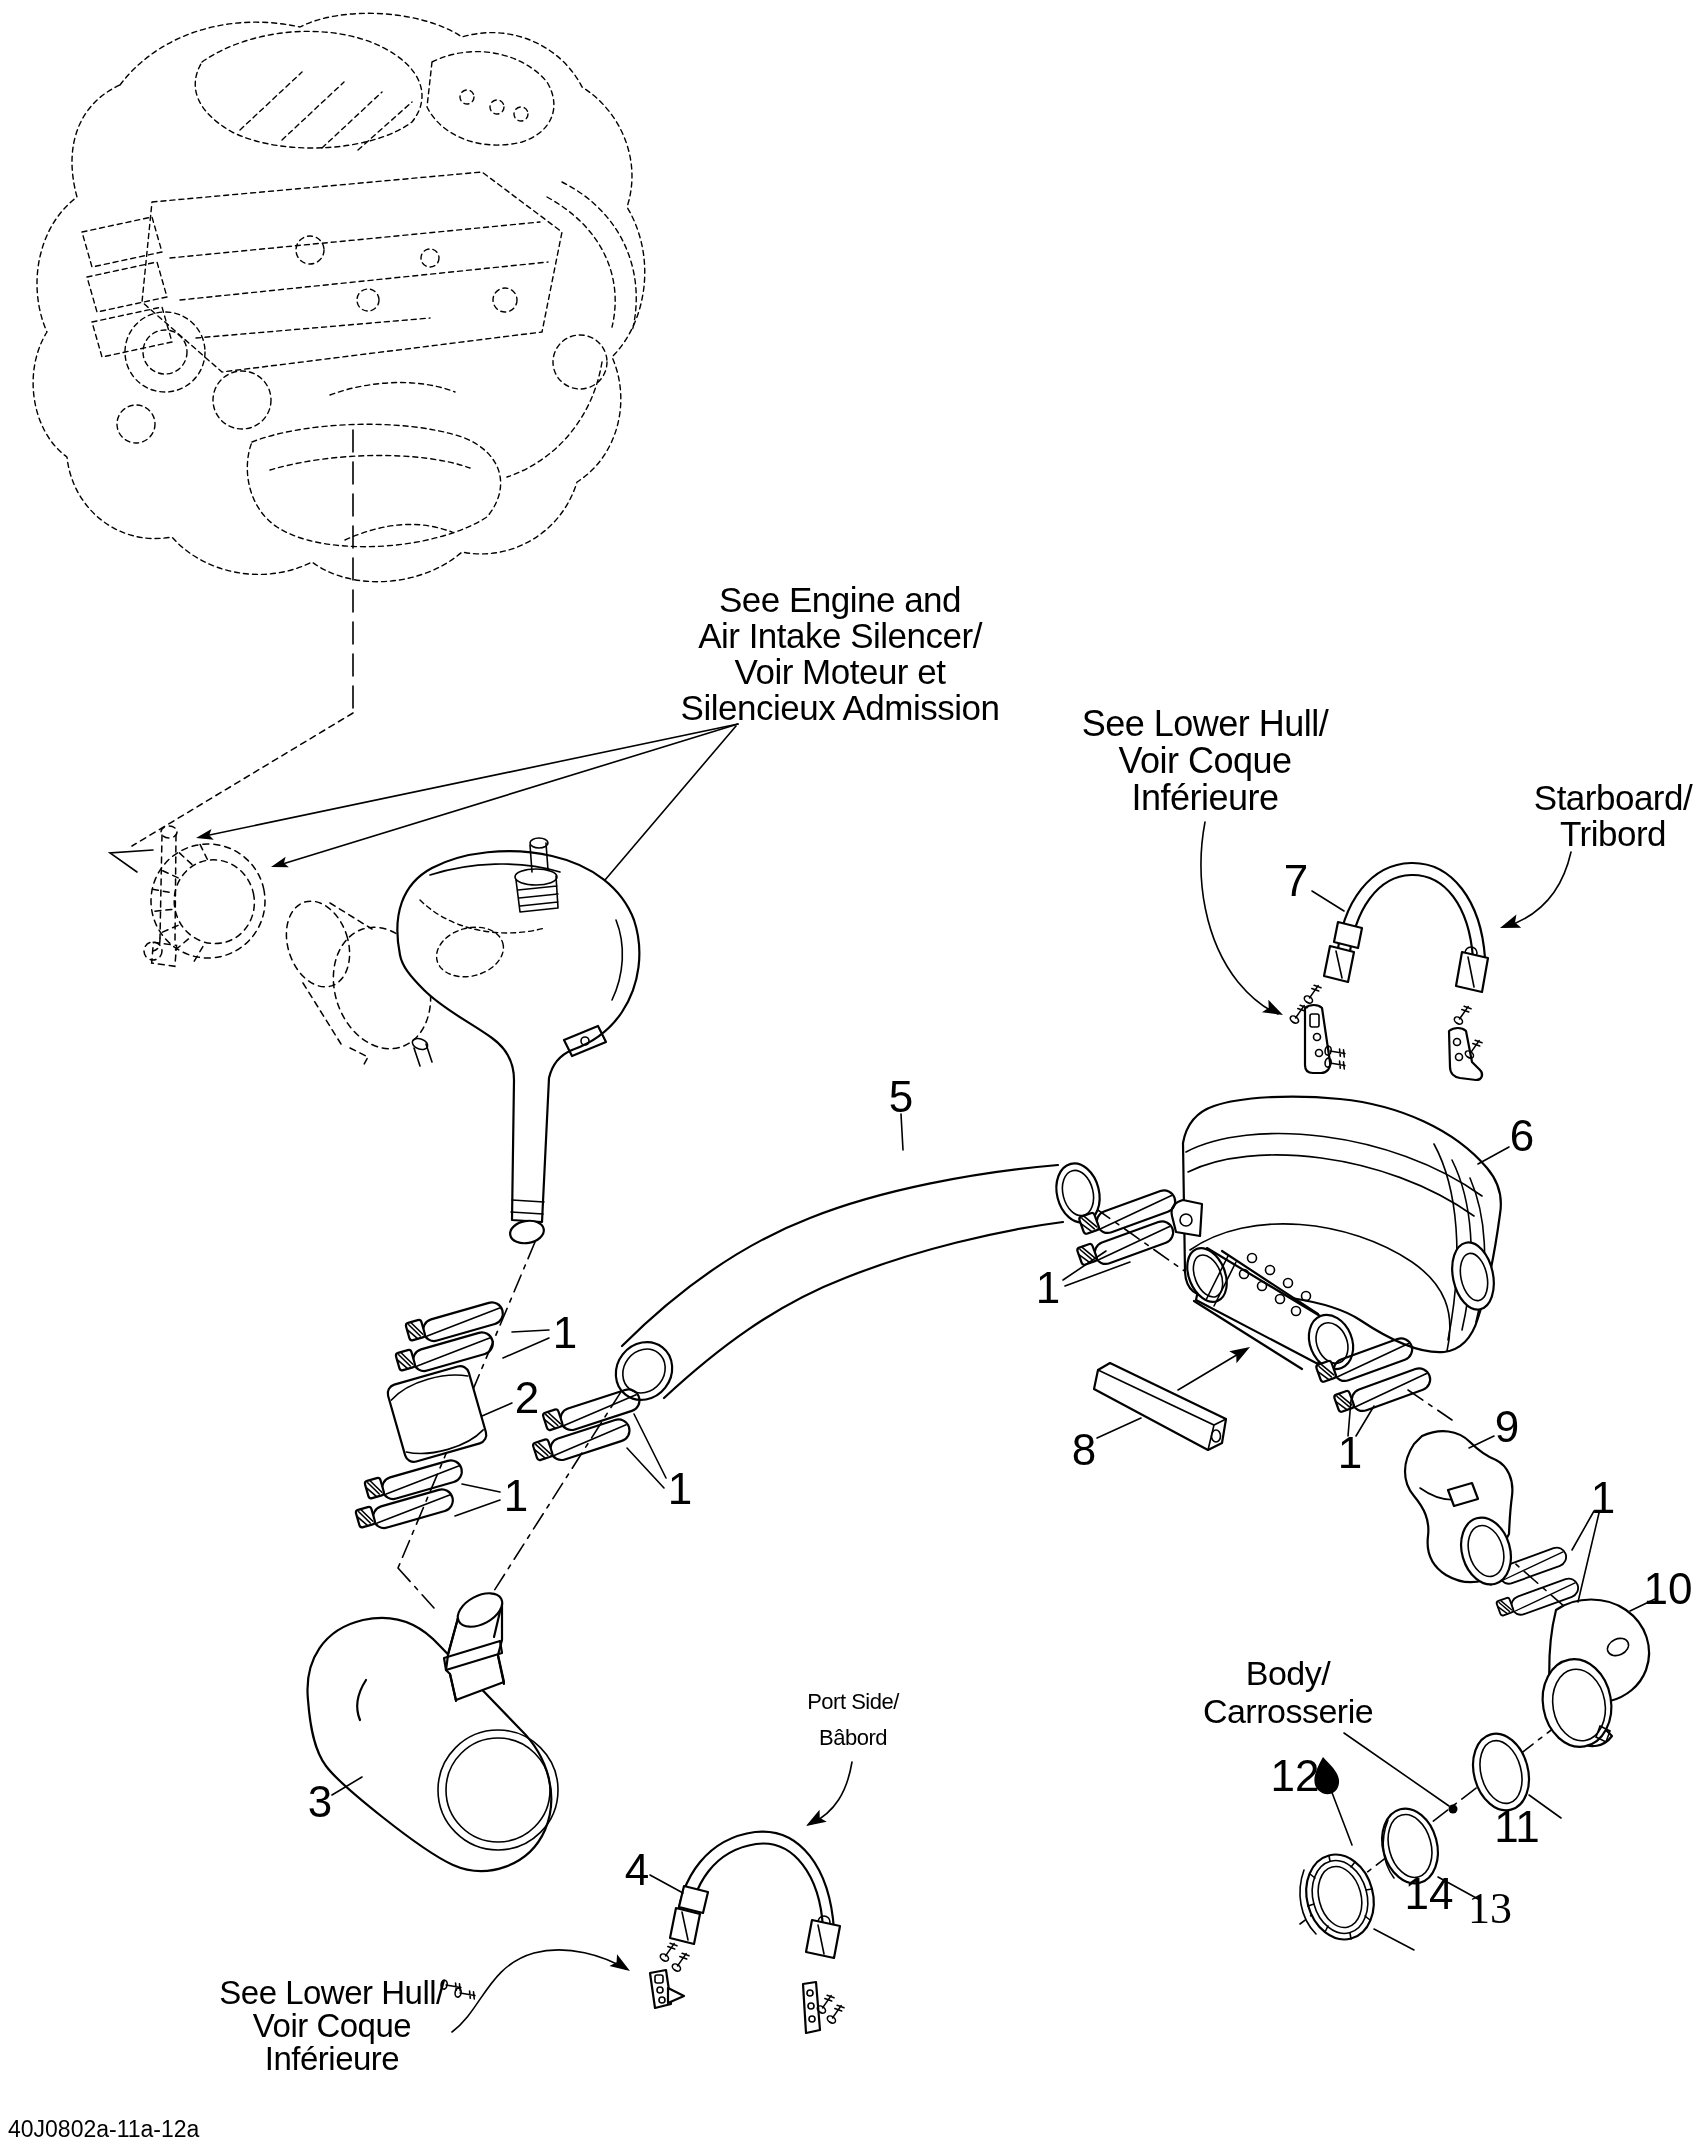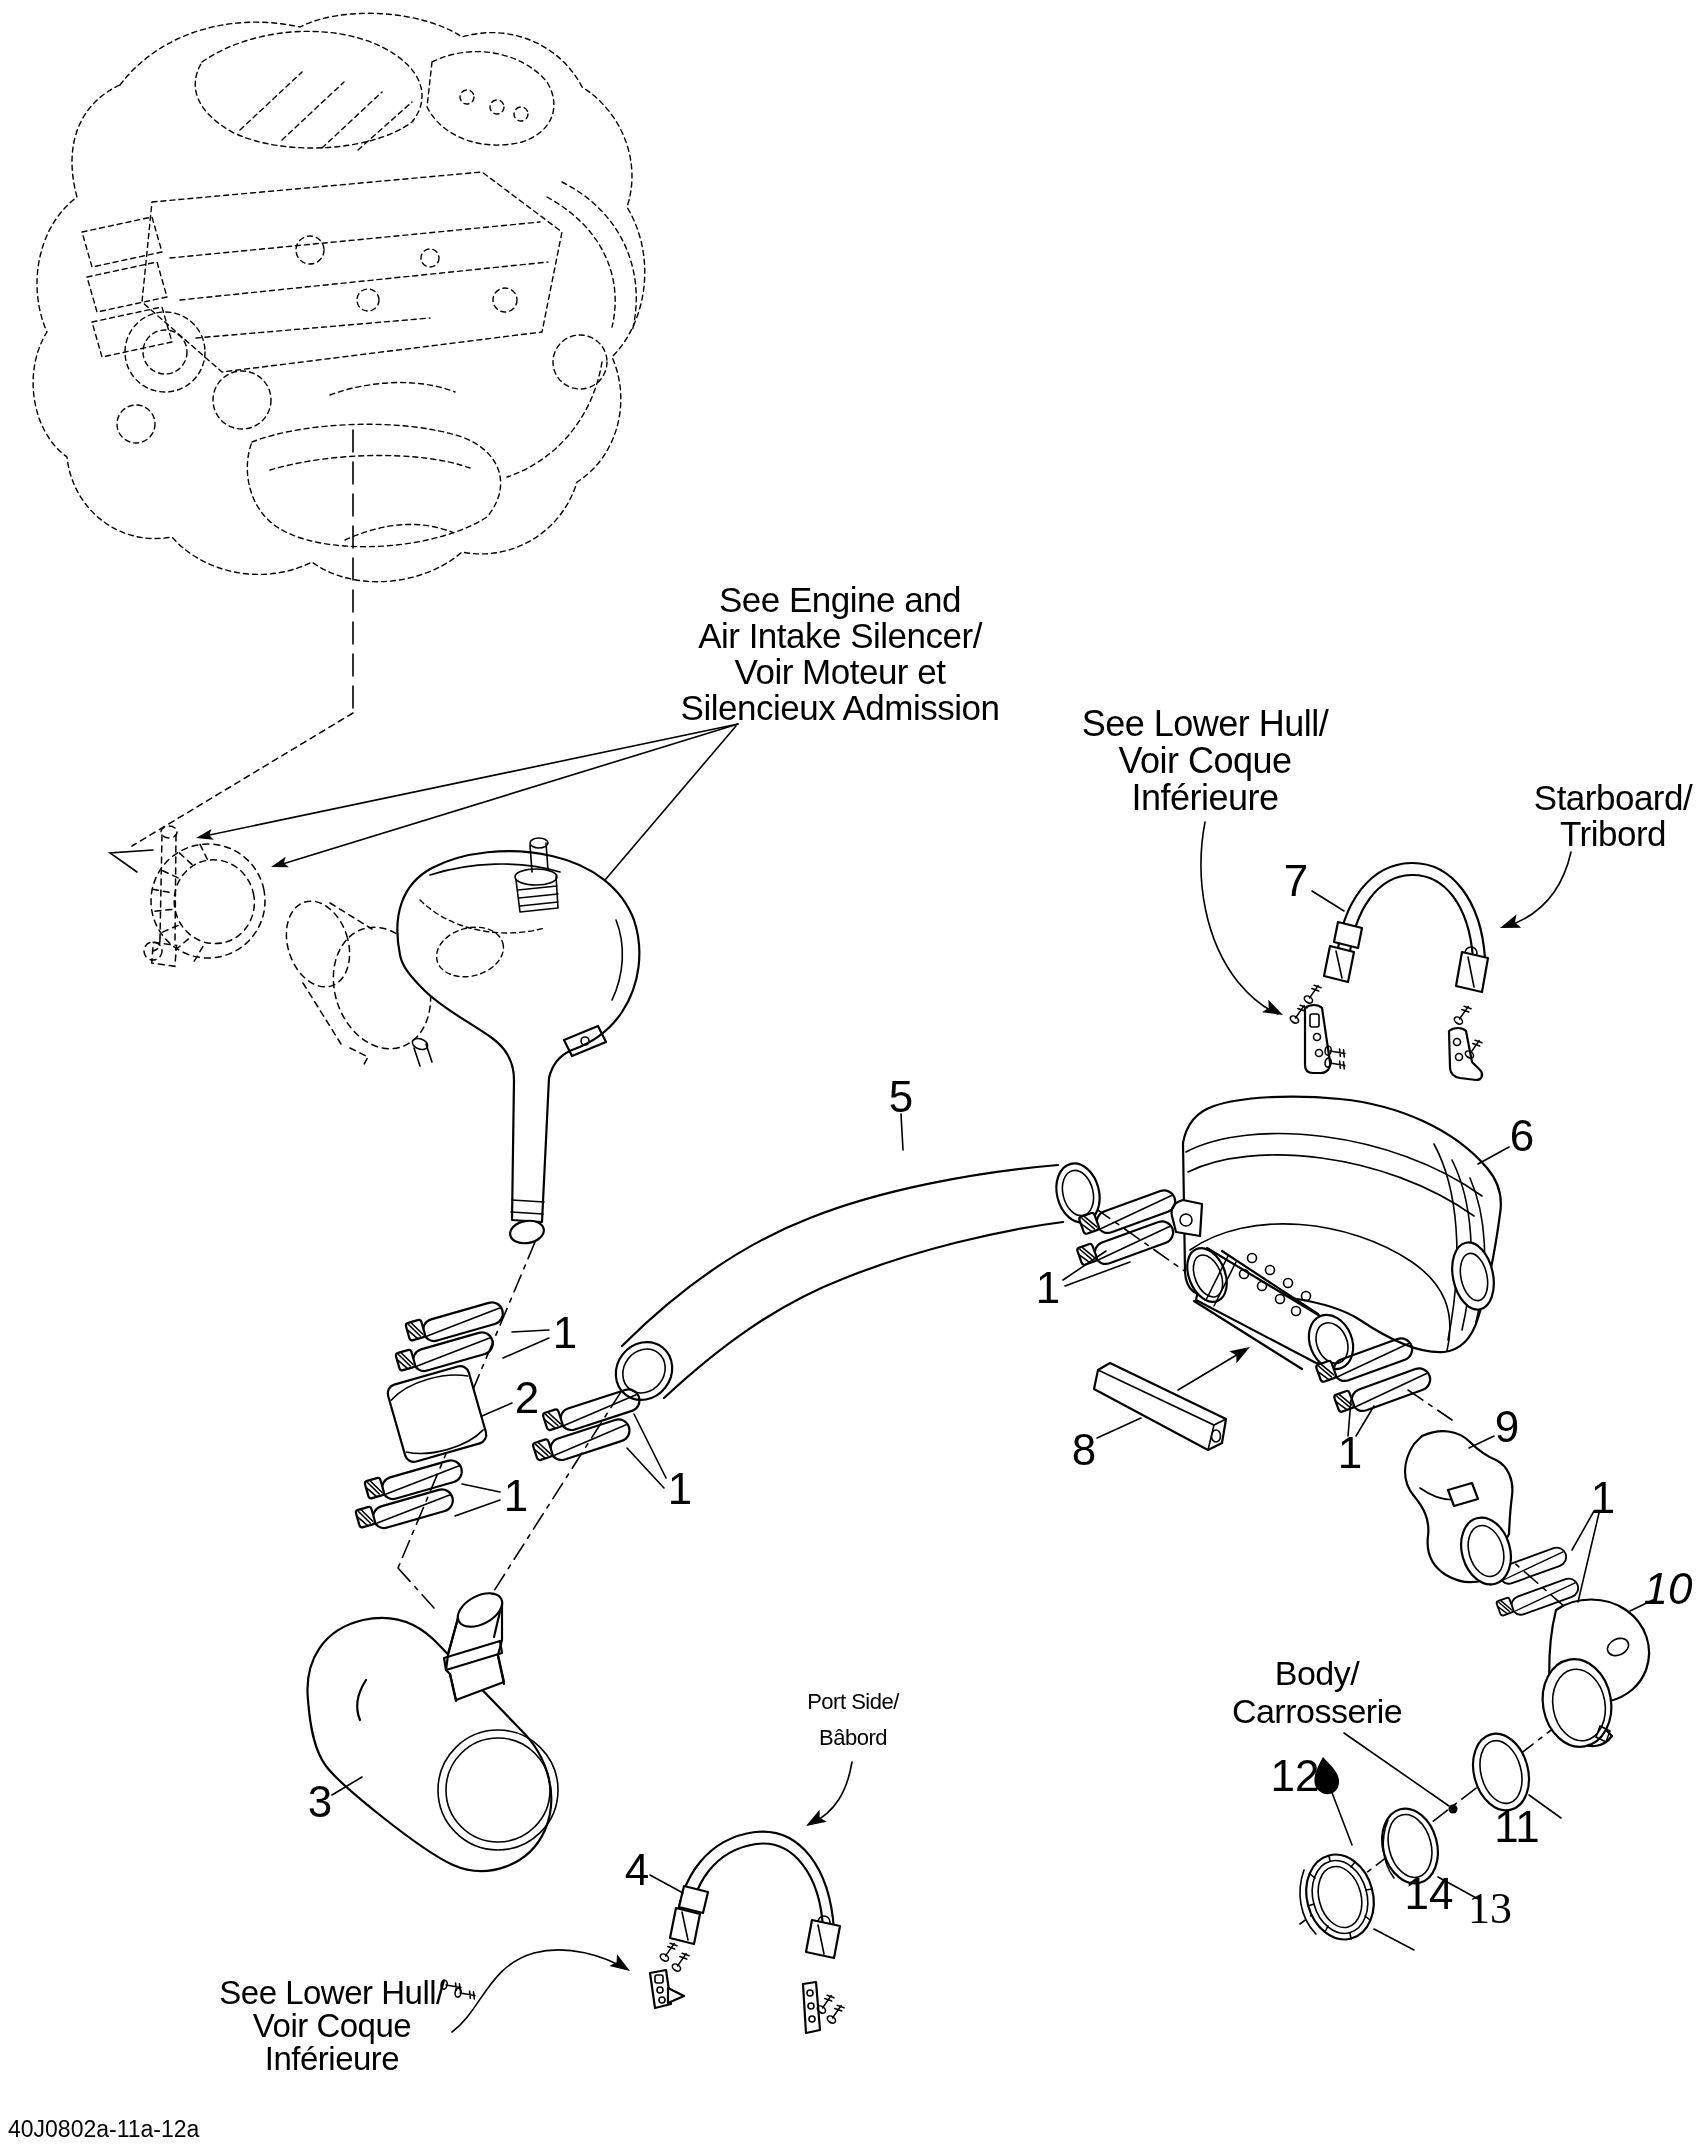--- a/index.html
+++ b/index.html
@@ -386,21 +386,21 @@
   <div class="note" style="left:1581px;top:780px;margin-left:32px;">
     <div>Starboard/</div>
     <div>Tribord</div>
   </div>
 
   <div class="note" style="left:853px;top:1684px;font-size:22px;">
     <div>Port Side/</div>
     <div>Bâbord</div>
   </div>
 
-  <div class="note" style="left:1288px;top:1654px;font-size:34px;line-height:38px;margin-left:29px;">
+  <div class="note" style="left:1288px;top:1654px;font-size:34px;line-height:38px;">
     <div>Body/</div>
     <div>Carrosserie</div>
   </div>
 
   <div class="note" style="left:332px;top:1976px;font-size:33px;line-height:33px;">
     <div>See Lower Hull/</div>
     <div>Voir Coque</div>
     <div>Inférieure</div>
   </div>
 
@@ -411,20 +411,20 @@
   <div class="callout" style="left:1350px;top:1453px;">1</div>
   <div class="callout" style="left:1603px;top:1498px;">1</div>
   <div class="callout" style="left:527px;top:1398px;">2</div>
   <div class="callout" style="left:320px;top:1802px;">3</div>
   <div class="callout" style="left:637px;top:1870px;">4</div>
   <div class="callout" style="left:901px;top:1097px;">5</div>
   <div class="callout" style="left:1522px;top:1136px;">6</div>
   <div class="callout" style="left:1296px;top:881px;">7</div>
   <div class="callout" style="left:1084px;top:1450px;">8</div>
   <div class="callout" style="left:1507px;top:1427px;">9</div>
-  <div class="callout" style="left:1668px;top:1589px;font-style:italic;">10</div>
+  <div class="callout" style="left:1668px;top:1589px;">10</div>
   <div class="callout" style="left:1517px;top:1827px;">11</div>
   <div class="callout" style="left:1295px;top:1776px;">12</div>
   <div class="callout" style="left:1490px;top:1909px;font-family:Liberation Serif, serif;">13</div>
   <div class="callout" style="left:1429px;top:1894px;text-align:right;">14</div>
 
   <div class="code">40J0802a-11a-12a</div>
 </div>
 
 </body></html>

